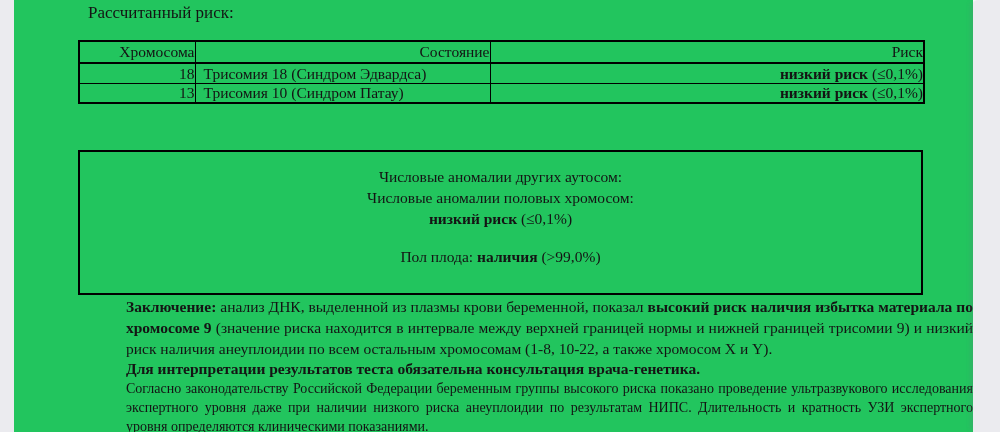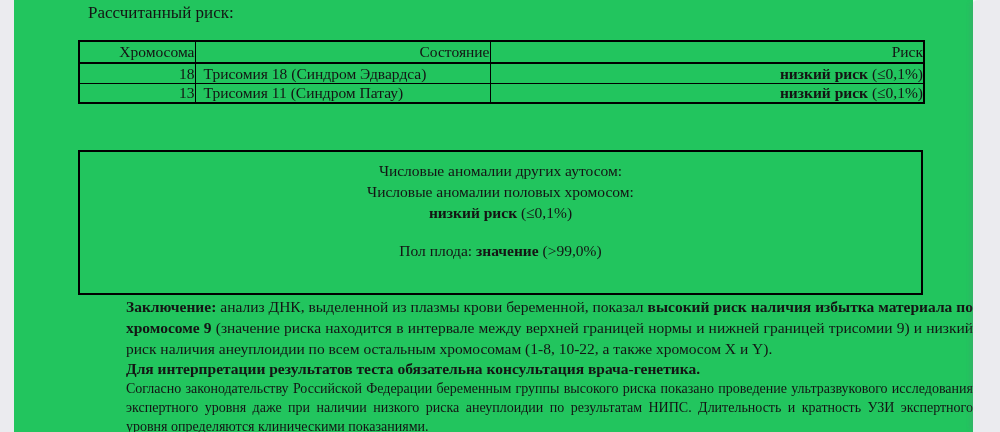--- a/index.html
+++ b/index.html
@@ -35,21 +35,21 @@
   }
   .risk-table thead th { font-weight: normal; height: 22px; border-bottom: 2.5px solid #000; }
   .risk-table td.c-cond { text-align: left; padding-left: 8px; }
   .bold { font-weight: bold; }
 
   .anomaly-box {
     position: absolute; left: 64px; top: 150px; width: 845px; height: 145px;
     border: 2px solid #000; text-align: center; font-size: 15.5px;
   }
   .anomaly-box p { margin: 0; line-height: 21px; }
-  .anomaly-box .p-first { margin-top: 8px; }
+  .anomaly-box .p-first { margin-top: 14px; }
   .anomaly-box .gap-sm { margin-top: 0; }
   .anomaly-box .gap-lg { margin-top: 17px; }
 
   .conclusion { position: absolute; left: 64px; top: 296px; width: 847px; margin-left: 48px; }
   .conclusion p { margin: 0; }
   .concl-main { font-size: 15.5px; line-height: 21px; text-align: justify; }
   .concl-note { font-size: 15.5px; line-height: 20px; font-weight: bold; }
   .fine { font-size: 14px; line-height: 19px; text-align: justify; }
 </style>
 </head>
@@ -75,31 +75,31 @@
       </tr>
     </thead>
     <tbody>
       <tr>
         <td class="c-chr">18</td>
         <td class="c-cond">Трисомия 18 (Синдром Эдвардса)</td>
         <td class="c-risk"><span class="bold">низкий риск</span><span> (≤0,1%)</span></td>
       </tr>
       <tr>
         <td class="c-chr">13</td>
-        <td class="c-cond">Трисомия 11 (Синдром Патау)</td>
+        <td class="c-cond">Трисомия 10 (Синдром Патау)</td>
         <td class="c-risk"><span class="bold">низкий риск</span><span> (≤0,1%)</span></td>
       </tr>
     </tbody>
   </table>
 
   <div class="anomaly-box">
     <p class="p-first">Числовые аномалии других аутосом:</p>
     <p class="gap-sm">Числовые аномалии половых хромосом:</p>
     <p><span class="bold">низкий риск</span><span> (≤0,1%)</span></p>
-    <p class="gap-lg"><span>Пол плода: </span><span class="bold">значение</span><span> (&gt;99,0%)</span></p>
+    <p class="gap-lg"><span>Пол плода: </span><span class="bold">наличия</span><span> (&gt;99,0%)</span></p>
   </div>
 
   <div class="conclusion">
     <p class="concl-main"><span class="bold">Заключение:</span><span> анализ ДНК, выделенной из плазмы крови беременной, показал </span><span class="bold">высокий риск наличия избытка материала по хромосоме 9</span><span> (значение риска находится в интервале между верхней границей нормы и нижней границей трисомии 9) и низкий риск наличия анеуплоидии по всем остальным хромосомам (1-8, 10-22, а также хромосом X и Y).</span></p>
     <p class="concl-note">Для интерпретации результатов теста обязательна консультация врача-генетика.</p>
     <p class="fine">Согласно законодательству Российской Федерации беременным группы высокого риска показано проведение ультразвукового исследования экспертного уровня даже при наличии низкого риска анеуплоидии по результатам НИПС. Длительность и кратность УЗИ экспертного уровня определяются клиническими показаниями.</p>
   </div>
 
 </div>
 

